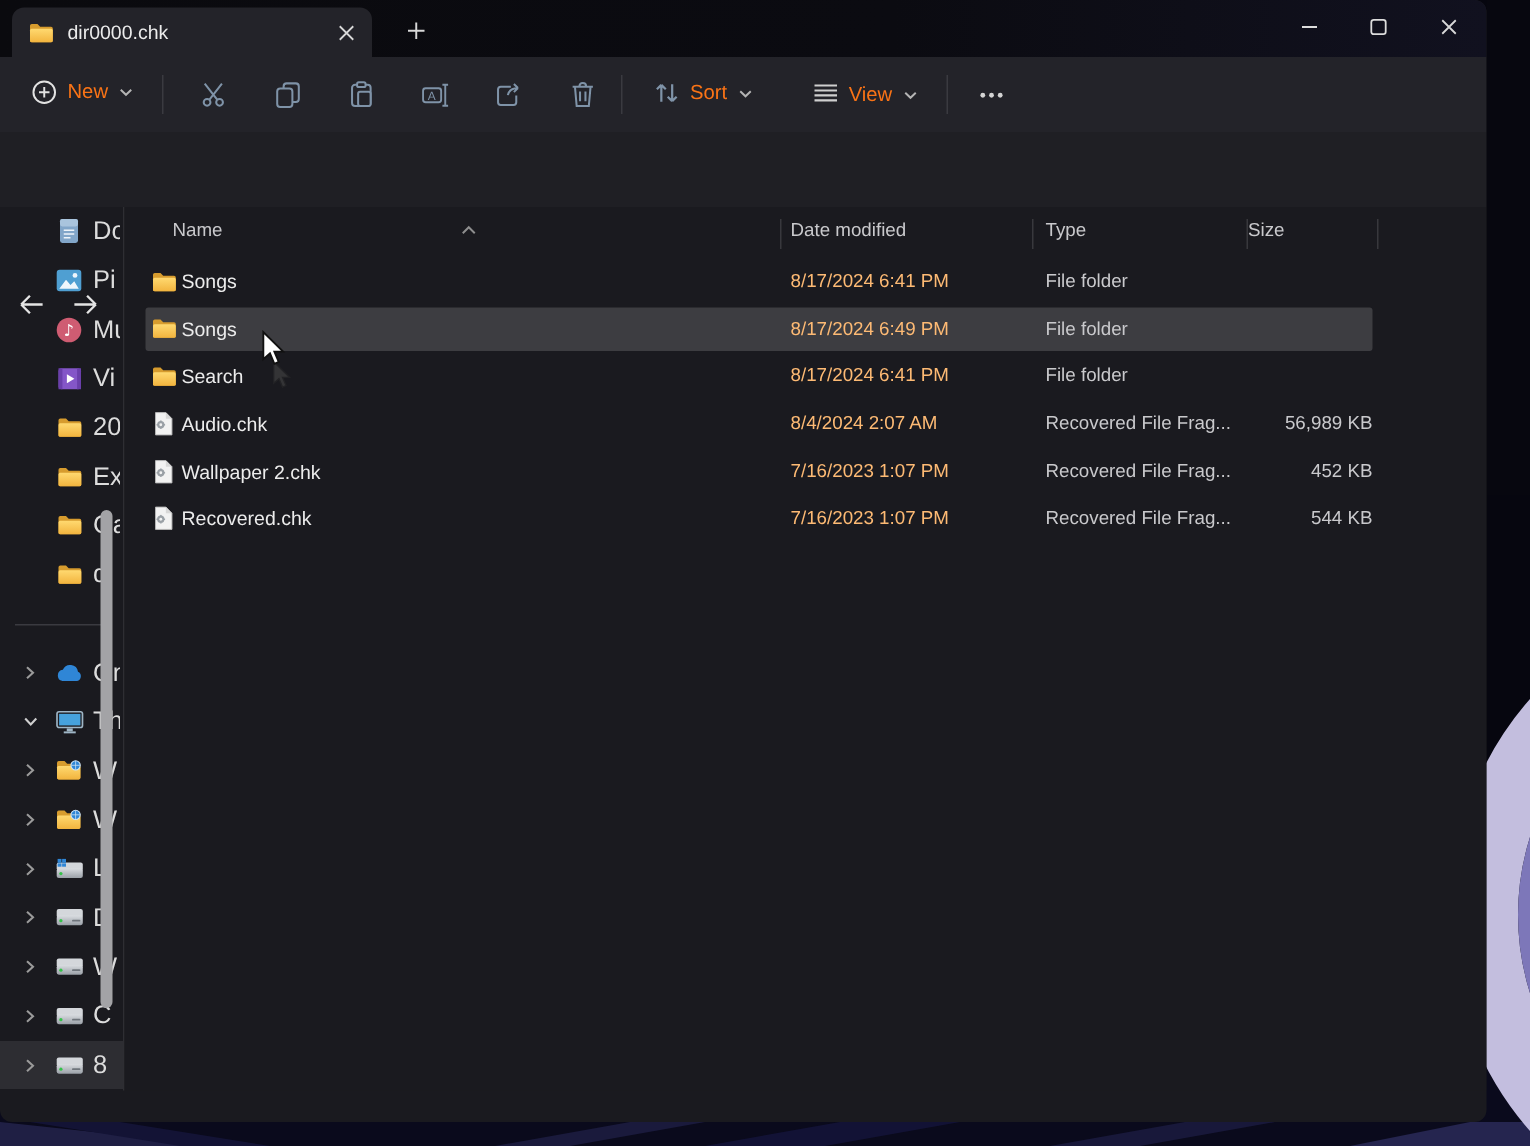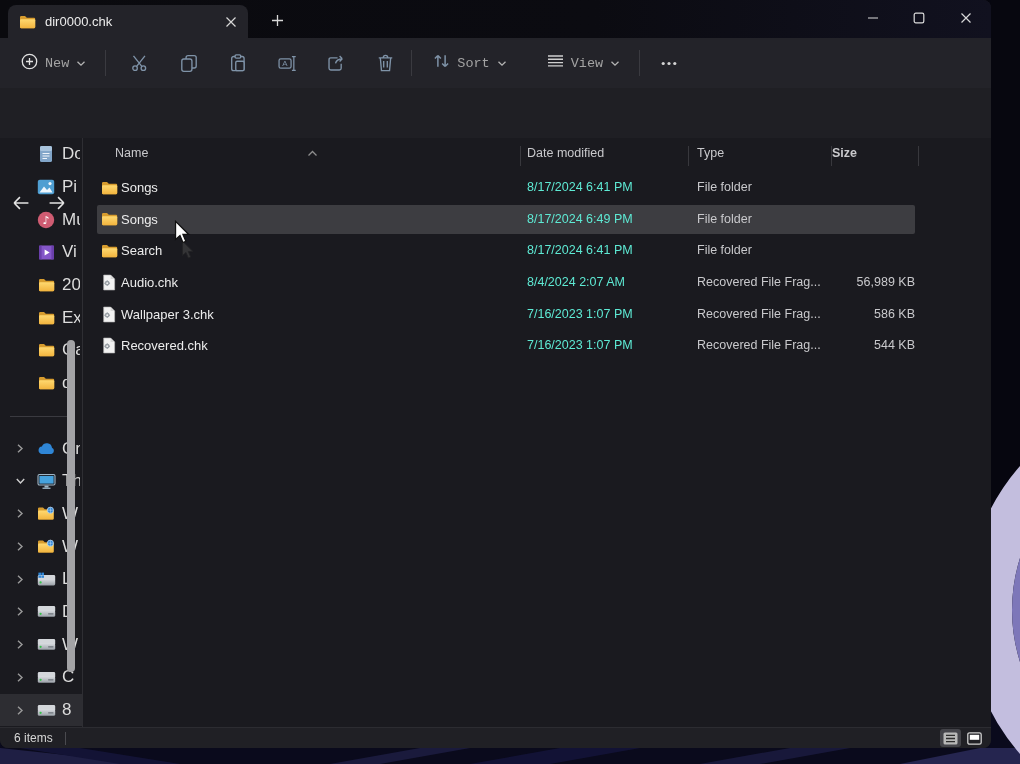--- a/index.html
+++ b/index.html
@@ -22,22 +22,22 @@
   #tab .tab-close { position:absolute; right:6px; width:22px; height:22px; border-radius:4px;
     display:flex; align-items:center; justify-content:center; }
   #newtab { position:absolute; left:264px; top:8px; width:26px; height:24px; border-radius:4px;
     display:flex; align-items:center; justify-content:center; }
   .wbtn { position:absolute; top:0; width:46px; height:36px; display:flex; align-items:center; justify-content:center; }
   #btn-min { left:850px; } #btn-max { left:896px; } #btn-close { left:943px; }
 
   
   #toolbar { position:absolute; left:0; top:38px; width:100%; height:50px; background:#232329;
     display:flex; align-items:center; }
-  .tb-btn { display:flex; align-items:center; gap:7px; padding:7px 9px; border-radius:5px; color:#a3a3a3;
-    font-size:13.5px;font-family:Liberation Mono, monospace; }
+  .tb-btn { display:flex; align-items:flex-start; gap:7px; padding:7px 9px; border-radius:5px; color:#f97316;
+    font-size:13.5px; }
   #new-btn { margin-left:12px; }
   .tb-ic { width:34px; height:34px; display:flex; align-items:center; justify-content:center; border-radius:5px; }
   .tb-sep { width:1px; height:26px; background:#3a3a40; margin:0 6px; }
   .sp { flex:0 0 auto; }
 
   
   #addr-row { position:absolute; left:0; top:88px; width:100%; height:50px; background:#1f1f24; }
   .nav-ic { position:absolute; top:102px; width:26px; height:26px; display:flex; align-items:center; justify-content:center; border-radius:4px; }
   #addr-box { position:absolute; left:140px; top:98px; width:570px; height:34px; background:#29292e;
     border:1px solid #3a3a40; border-radius:5px; display:flex; align-items:center; overflow:hidden; }
@@ -63,30 +63,30 @@
   .s-icon { position:absolute; left:36px; width:20px; height:20px; display:flex; align-items:center; justify-content:center; }
   .s-label { position:absolute; left:62px; width:18px; font-size:17px; color:#dcdcdc; white-space:nowrap; overflow:hidden; }
   .side-div { height:32.7px; position:relative; }
   .side-div:after { content:""; position:absolute; left:10px; right:14px; top:16px; height:1px; background:#3a3a40; }
   #side-scroll { position:absolute; left:67px; top:202px; width:8px; height:332px; background:#a3a3a6; border-radius:4px; }
   #splitter { position:absolute; left:82px; top:0; width:1px; height:100%; background:#2e2e33; }
 
   #content { position:absolute; left:83px; top:0; right:0; height:100%; background:#1a1a1f; }
   #cols { position:relative; height:28px; margin-top:2px; font-size:12.5px; color:#c9c9cc; }
   #cols span { position:absolute; top:6px; }
-  .col-name { left:32px; } .col-date { left:444px; } .col-type { left:614px; } .col-size { left:749px;font-weight:bold; }
+  .col-name { left:32px; } .col-date { left:444px; } .col-type { left:614px; } .col-size { left:749px; }
   .col-sep { position:absolute; top:4px; width:1px; height:20px; background:#38383d; }
   #sort-caret { position:absolute; left:224px; top:-6px; }
   #rows { margin-top:4px; }
   .row { position:relative; height:31.7px; }
   .row .hl { position:absolute; left:14px; top:1px; width:818px; height:29px; border-radius:2px; }
   .row.selected .hl { background:#3d3d41; }
   .c-icon { position:absolute; left:17px; top:7px; width:18px; height:17px; display:flex; align-items:center; justify-content:center; }
   .c-name { position:absolute; left:38px; top:8px; font-size:13px; color:#ececec; }
-  .c-date { position:absolute; left:444px; top:8px; font-size:12.5px; color:#5eead4; }
+  .c-date { position:absolute; left:444px; top:8px; font-size:12.5px; color:#fdba74; }
   .c-type { position:absolute; left:614px; top:8px; font-size:12.5px; color:#c9c9cc; width:130px;
     white-space:nowrap; overflow:hidden; }
   .c-size { position:absolute; left:740px; top:8px; width:92px; text-align:right; font-size:12.5px; color:#c9c9cc; }
 
   
   #statusbar { position:absolute; left:0; bottom:0; width:100%; height:21px; background:#202025;
     border-top:1px solid #2c2c31; display:flex; align-items:center; }
   #item-count { margin-left:14px; font-size:12px; color:#d6d6d6; }
   #status-div { width:1px; height:13px; background:#4a4a4f; margin-left:12px; }
   #view-toggles { position:absolute; right:6px; top:1px; display:flex; gap:3px; }
@@ -654,24 +654,24 @@
                   <path d="M1.5 1 H8 L11.8 4.8 V15 H1.5 Z" fill="#f2f2f2" stroke="#b9b9b9" stroke-width="0.6"></path>
                   <path d="M8 1 L11.8 4.8 H8 Z" fill="#d8d8d8"></path>
                   <circle cx="4.8" cy="8.6" r="2.3" fill="#9aa0a6"></circle>
                   <circle cx="4.8" cy="8.6" r="0.9" fill="#f2f2f2"></circle>
                   <rect x="4.4" y="5.9" width="0.9" height="1.1" fill="#9aa0a6"></rect>
                   <rect x="4.4" y="10.2" width="0.9" height="1.1" fill="#9aa0a6"></rect>
                   <rect x="2.1" y="8.2" width="1.1" height="0.9" fill="#9aa0a6"></rect>
                   <rect x="6.4" y="8.2" width="1.1" height="0.9" fill="#9aa0a6"></rect>
                 </svg>
               </span>
-    <span class="c-name">Wallpaper 3.chk</span>
+    <span class="c-name">Wallpaper 2.chk</span>
     <span class="c-date">7/16/2023 1:07 PM</span>
     <span class="c-type">Recovered File Frag...</span>
-    <span class="c-size">586 KB</span>
+    <span class="c-size">452 KB</span>
             </div>
             <div class="row">
               <span class="hl"></span>
     <span class="c-icon">
                 <svg width="14" height="17" viewBox="0 0 13 16">
                   <path d="M1.5 1 H8 L11.8 4.8 V15 H1.5 Z" fill="#f2f2f2" stroke="#b9b9b9" stroke-width="0.6"></path>
                   <path d="M8 1 L11.8 4.8 H8 Z" fill="#d8d8d8"></path>
                   <circle cx="4.8" cy="8.6" r="2.3" fill="#9aa0a6"></circle>
                   <circle cx="4.8" cy="8.6" r="0.9" fill="#f2f2f2"></circle>
                   <rect x="4.4" y="5.9" width="0.9" height="1.1" fill="#9aa0a6"></rect>
@@ -682,40 +682,20 @@
               </span>
     <span class="c-name">Recovered.chk</span>
     <span class="c-date">7/16/2023 1:07 PM</span>
     <span class="c-type">Recovered File Frag...</span>
     <span class="c-size">544 KB</span>
             </div>
           </div>
       </div>
     </div>
 
-    <div id="statusbar">
-      <span id="item-count">6 items</span>
-      <span id="status-div"></span>
-      <div id="view-toggles">
-        <span class="vt active">
-            <svg width="15" height="13" viewBox="0 0 15 13">
-              <rect x="0.5" y="0.5" width="14" height="12" rx="1.5" fill="#b8b8b8"></rect>
-              <g stroke="#2e2e2e" stroke-width="1.3">
-                <path d="M3 3.4 H12 M3 6.5 H12 M3 9.6 H12"></path>
-              </g>
-            </svg>
-          </span>
-        <span class="vt">
-            <svg width="15" height="13" viewBox="0 0 15 13">
-              <rect x="0.8" y="0.8" width="13.4" height="11.4" rx="1.8" fill="none" stroke="#cfcfcf" stroke-width="1.3"></rect>
-              <rect x="2.8" y="2.8" width="9.4" height="5" fill="#ffffff"></rect>
-            </svg>
-          </span>
-      </div>
-    </div>
   </div>
 
   <svg class="cursor" style="left:181px; top:240px; opacity:.55" width="14" height="20" viewBox="0 0 12 18">
     <path d="M1 1 L1 14 L4.2 11.2 L6.3 16.2 L8.4 15.3 L6.3 10.4 L10.5 10.4 Z" fill="#4a4a4a" stroke="#2a2a2a" stroke-width="0.8"></path>
   </svg>
   <svg class="cursor" style="left:174px; top:220px" width="17" height="25" viewBox="0 0 12 18">
     <path d="M1 1 L1 14 L4.2 11.2 L6.3 16.2 L8.4 15.3 L6.3 10.4 L10.5 10.4 Z" fill="#ffffff" stroke="#111" stroke-width="0.9"></path>
   </svg>
 
   <svg width="0" height="0" style="position:absolute">

